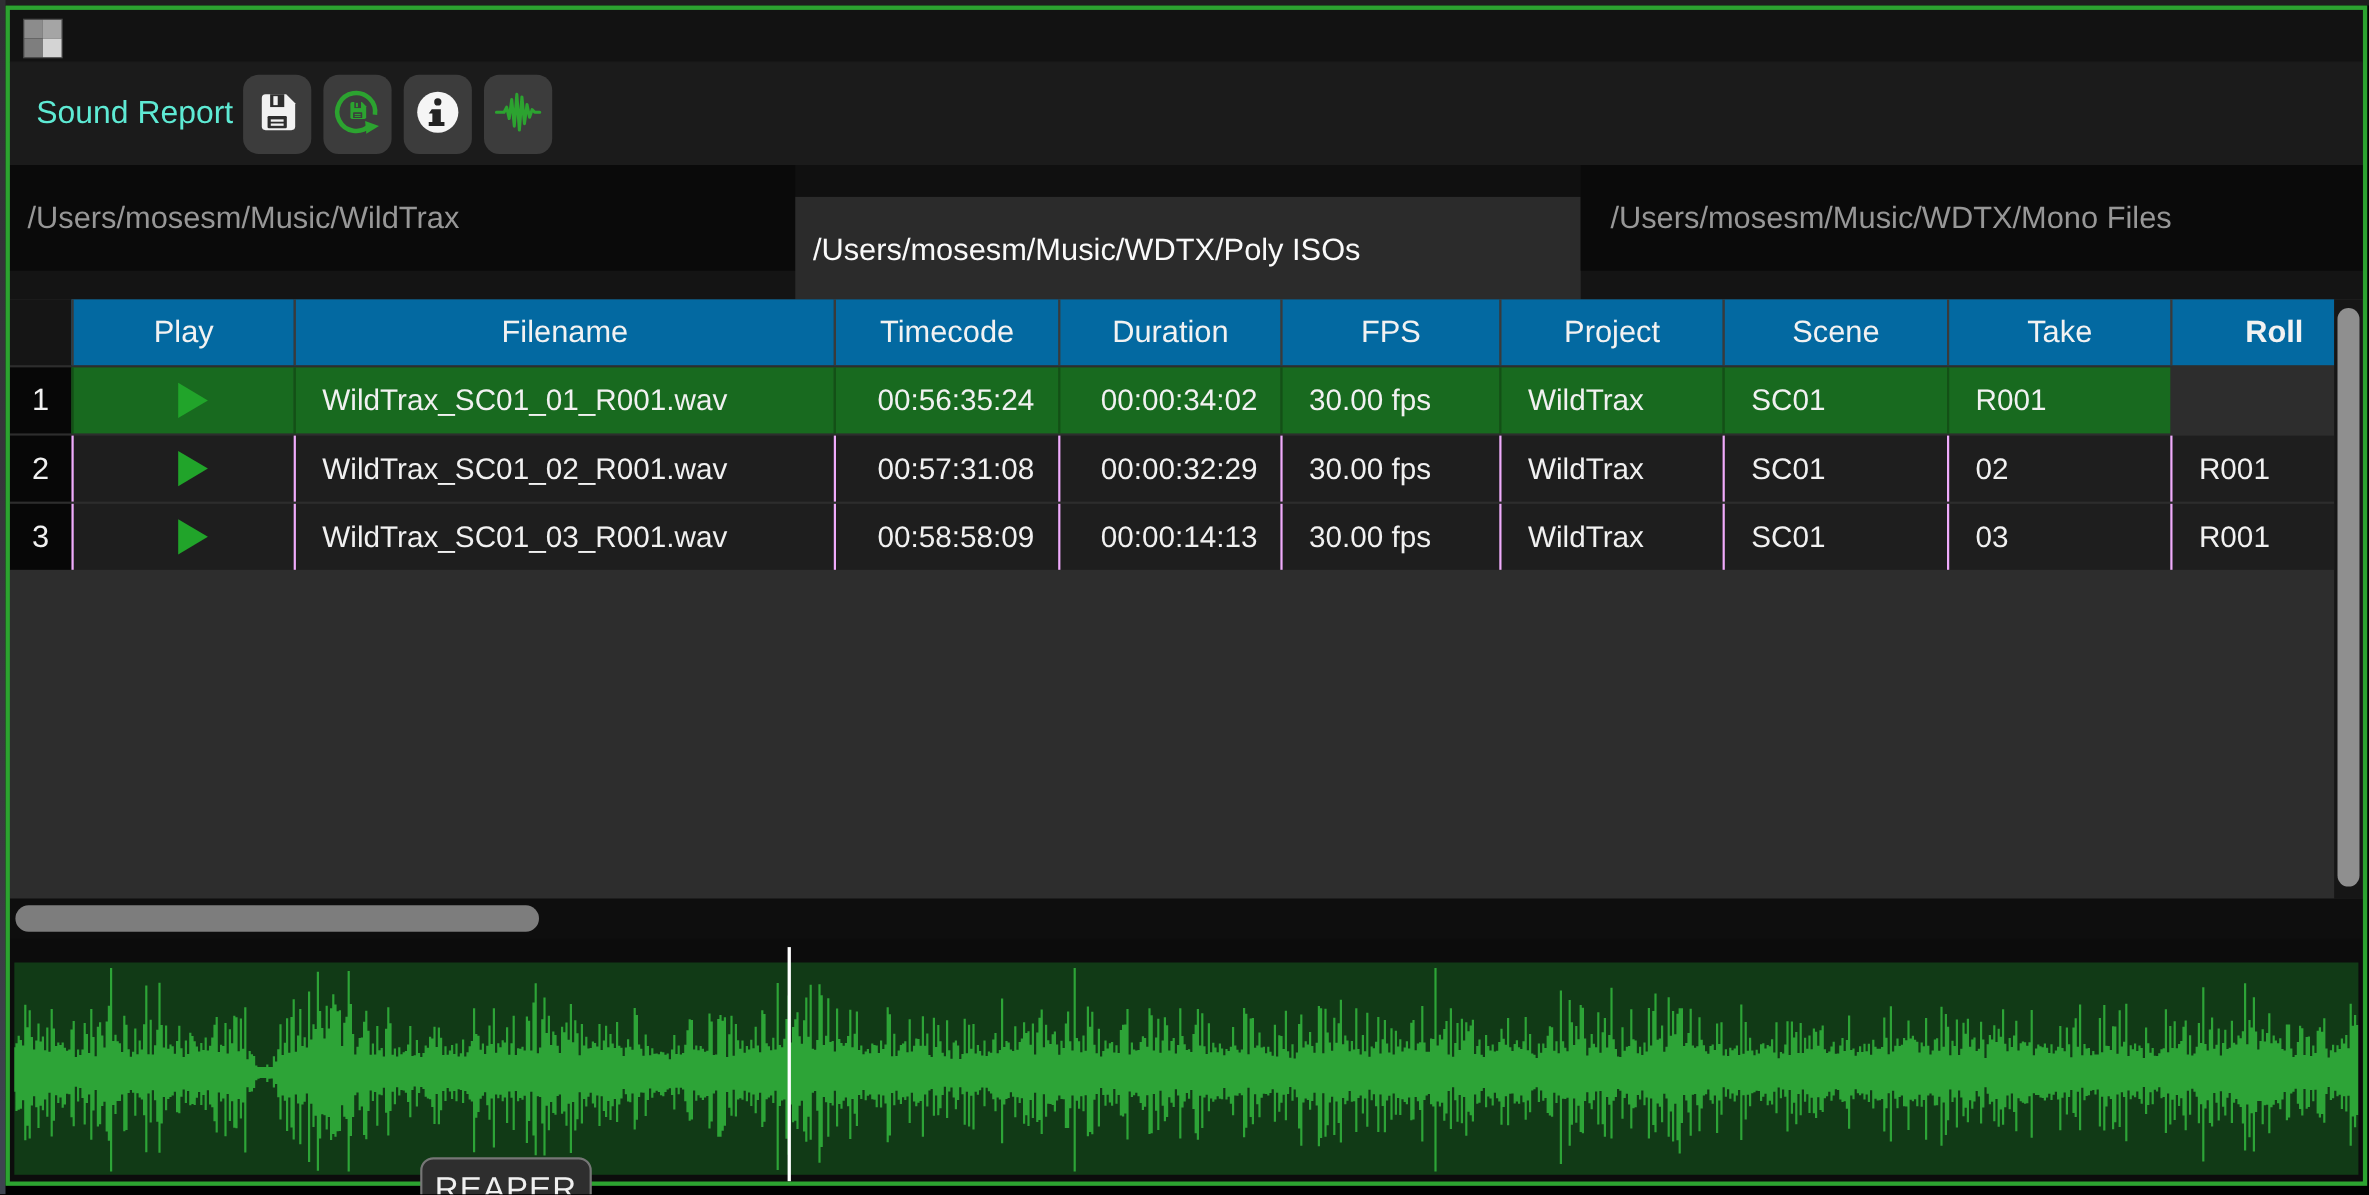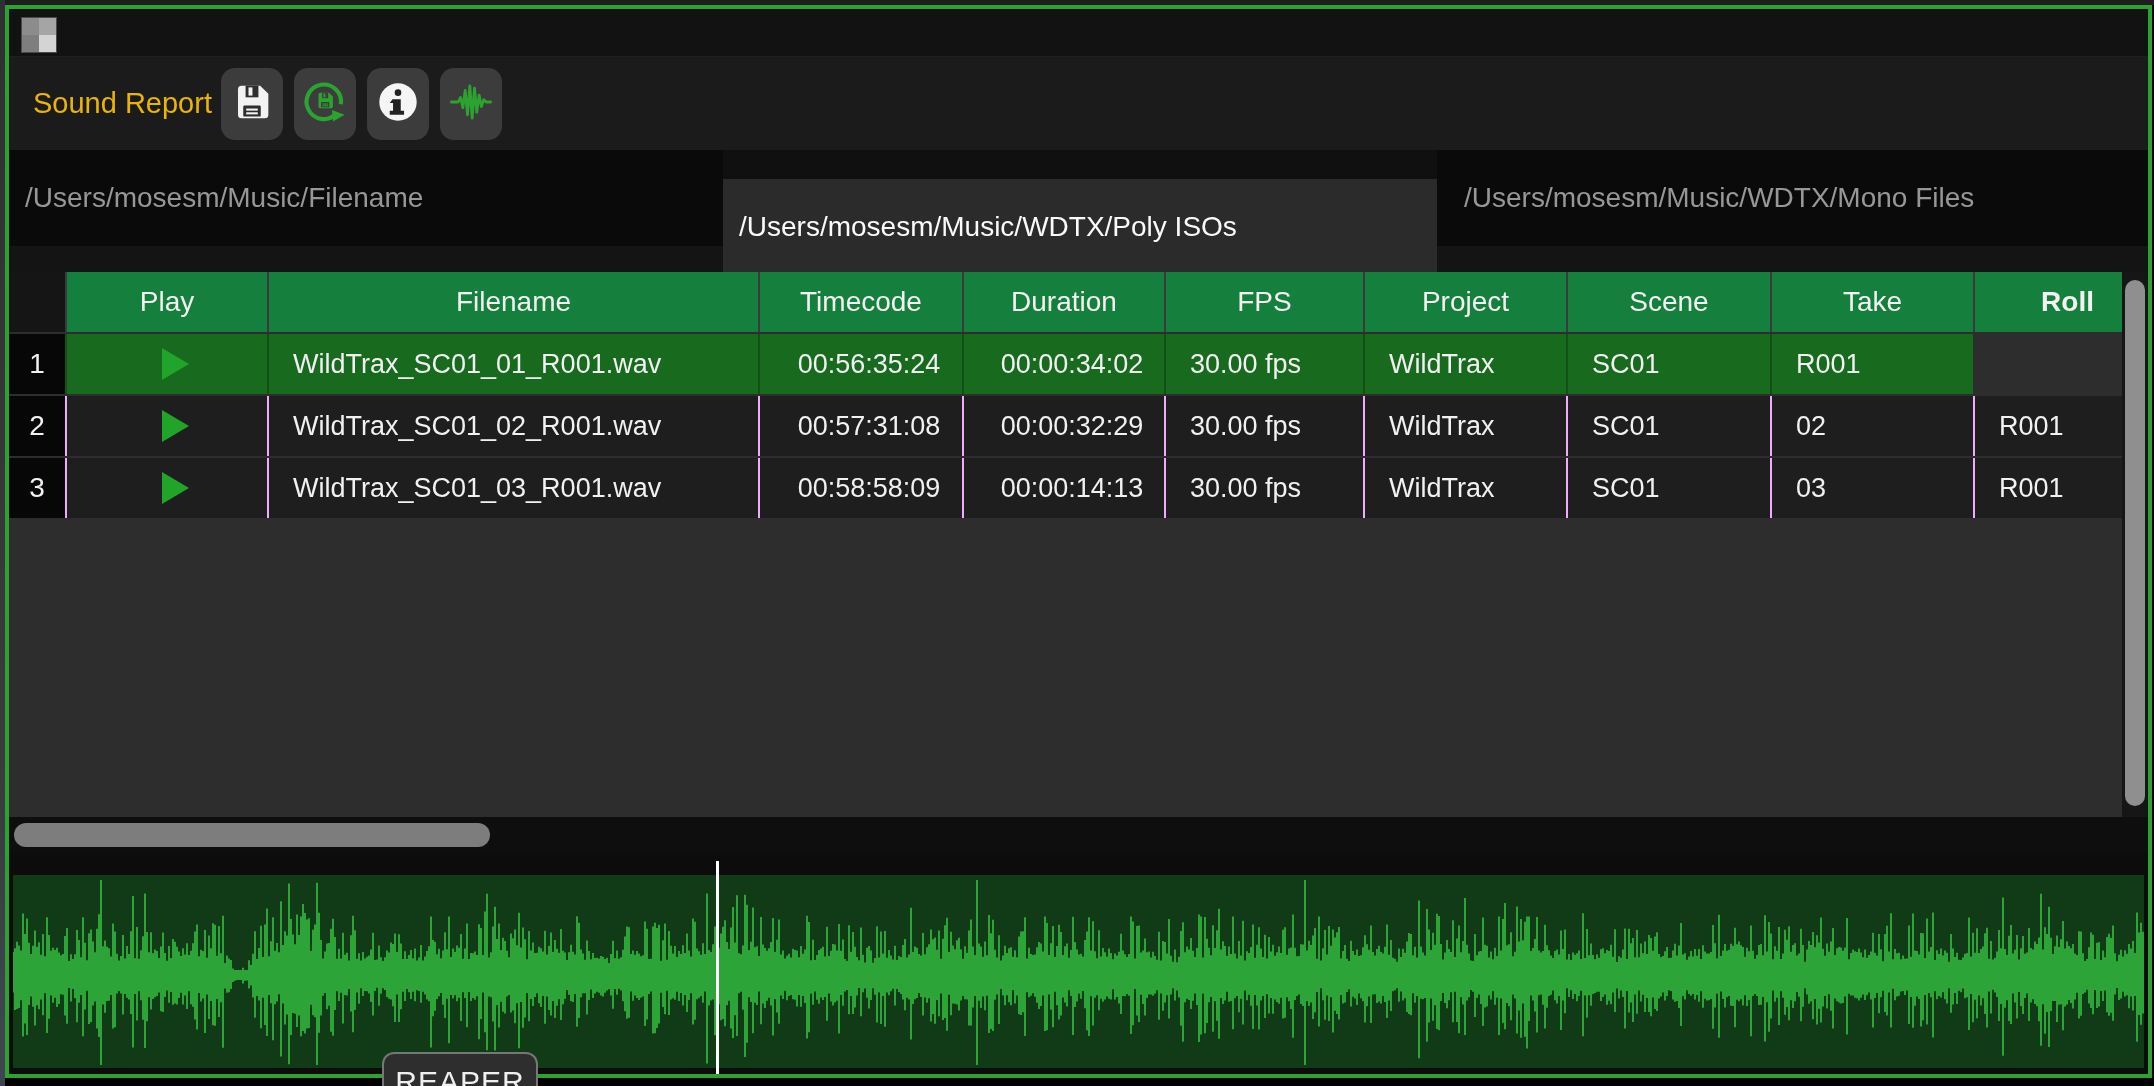--- a/index.html
+++ b/index.html
@@ -16,41 +16,41 @@
 
   
   .titlebar{height:48px;background:#121212;position:relative;border-bottom:1px solid #1f1f1f;box-sizing:border-box;}
   .win-icon{position:absolute;left:12px;top:8px;width:36px;height:36px;border:1px solid #4a4a4a;
             display:grid;grid-template-columns:1fr 1fr;grid-template-rows:1fr 1fr;box-sizing:border-box;}
   .win-icon .q1{background:#8c8c8c;} .win-icon .q2{background:#a5a5a5;}
   .win-icon .q3{background:#7e7e7e;} .win-icon .q4{background:#d4d4d4;}
 
   
   .toolbar{height:93px;background:#1b1b1b;display:flex;align-items:center;}
-  .app-title{margin-left:24px;font-size:29px;color:#eab308;width:172px;white-space:nowrap;}
+  .app-title{margin-left:24px;font-size:29px;color:#5eead4;width:172px;white-space:nowrap;}
   .tb-buttons{display:flex;gap:11px;margin-left:16px;}
   .tb-btn{width:62px;height:72px;background:#3c3c3c;border:none;border-radius:14px;
           display:flex;align-items:center;justify-content:center;padding:0;cursor:pointer;}
 
   
   .tabsbar{height:96px;display:flex;background:#101010;}
   .tab{height:100%;display:flex;align-items:center;padding-left:16px;box-sizing:border-box;
        background:#0a0a0a;color:#979797;font-size:28px;white-space:nowrap;overflow:hidden;}
   .tab.t1{width:714px;} .tab.t2{width:714px;} .tab.t3{flex:1;padding-left:27px;}
   .tab.active{background:#2b2b2b;color:#fafafa;margin-top:29px;}
 
   .gapstrip{height:26px;background:#141414;}
 
   
   .table{position:relative;height:545px;background:#2d2d2d;overflow:hidden;}
   .thead,.trow{display:grid;width:2113px;
      grid-template-columns:56px 202px 491px 204px 202px 199px 203px 204px 203px 149px;}
   .thead{height:60px;}
   .trow{height:60px;margin-top:2px;}
-  .th{background:#15803d;color:#f2f2f2;font-size:28px;display:flex;align-items:center;
+  .th{background:#0369a1;color:#f2f2f2;font-size:28px;display:flex;align-items:center;
       justify-content:center;border-left:2px solid #3a3a3a;box-sizing:border-box;}
   .th.corner{background:#151515;border-left:none;}
   .th.roll{justify-content:flex-end;padding-right:28px;font-weight:bold;}
   .td{background:#1e1e1e;color:#f1f1f1;font-size:27px;display:flex;align-items:center;
       border-left:2px solid #f0abfc;padding-left:24px;box-sizing:border-box;white-space:nowrap;overflow:hidden;}
   .td.num{background:#070707;justify-content:center;padding-left:0;border-left:none;font-size:28px;}
   .td.play,.td.tc,.td.dur{justify-content:center;padding-left:16px;}
   .trow.selected .td:not(.num){background:var(--selected-row,#186a1f);border-left-color:#135016;}
   .play-tri{width:0;height:0;border-left:27px solid var(--play-green,#21a42a);
             border-top:16px solid transparent;border-bottom:16px solid transparent;display:block;}
@@ -141,21 +141,21 @@
               <path d="M2 19 H8 L10 15 L12 24 L14 9 L16 30 L18 5 L20 33 L22 7 L24 28 L26 13 L28 23 L30 17 L32 19 H36" fill="none" stroke="#2ca330" stroke-width="2.4" stroke-linejoin="round" stroke-linecap="round"></path>
             </svg>
           </span>
         </button>
 
       </div>
     </div>
 
     <div class="tabsbar">
       <div class="tab t1">
-        <span>/Users/mosesm/Music/Filename</span>
+        <span>/Users/mosesm/Music/WildTrax</span>
       </div>
       <div class="tab t2 active">
         <span>/Users/mosesm/Music/WDTX/Poly ISOs</span>
       </div>
       <div class="tab t3">
         <span>/Users/mosesm/Music/WDTX/Mono Files</span>
       </div>
     </div>
 
     <div class="gapstrip"></div>

